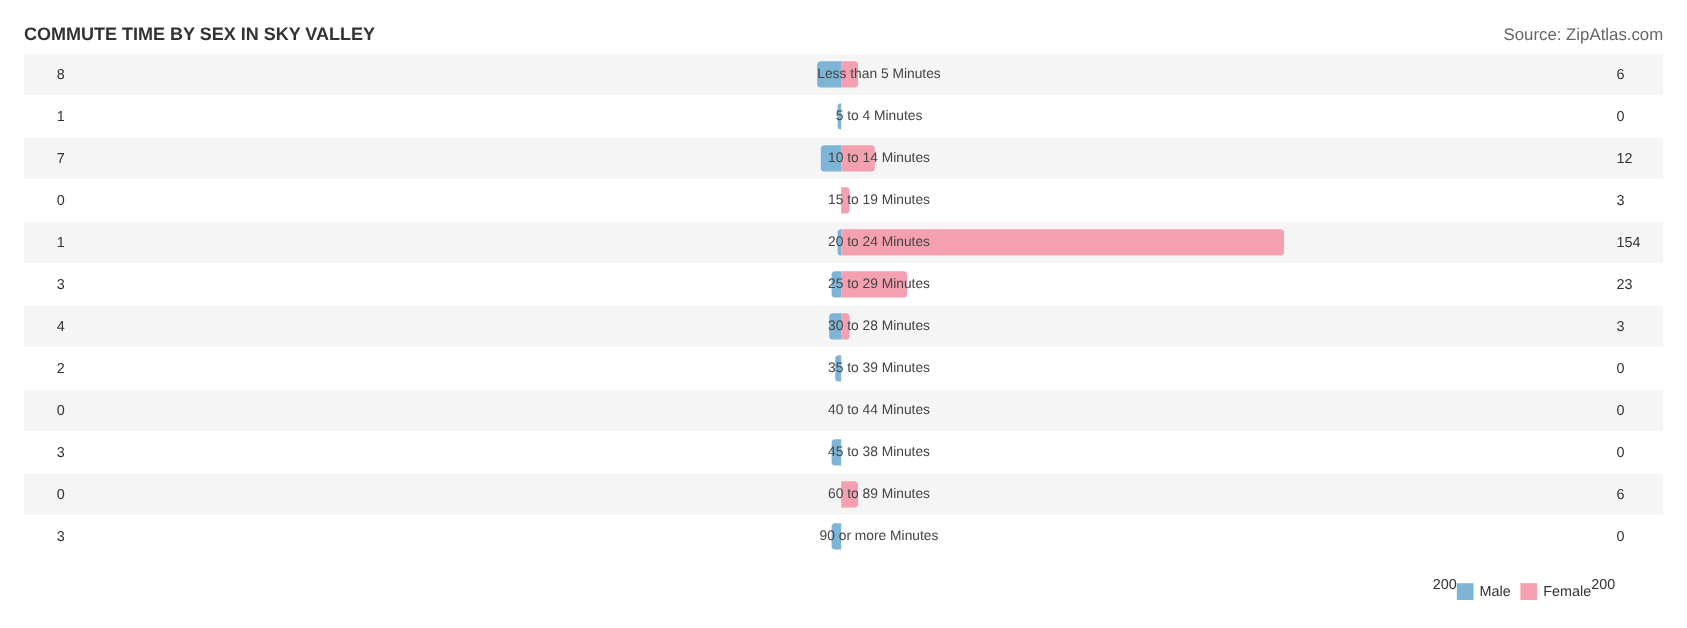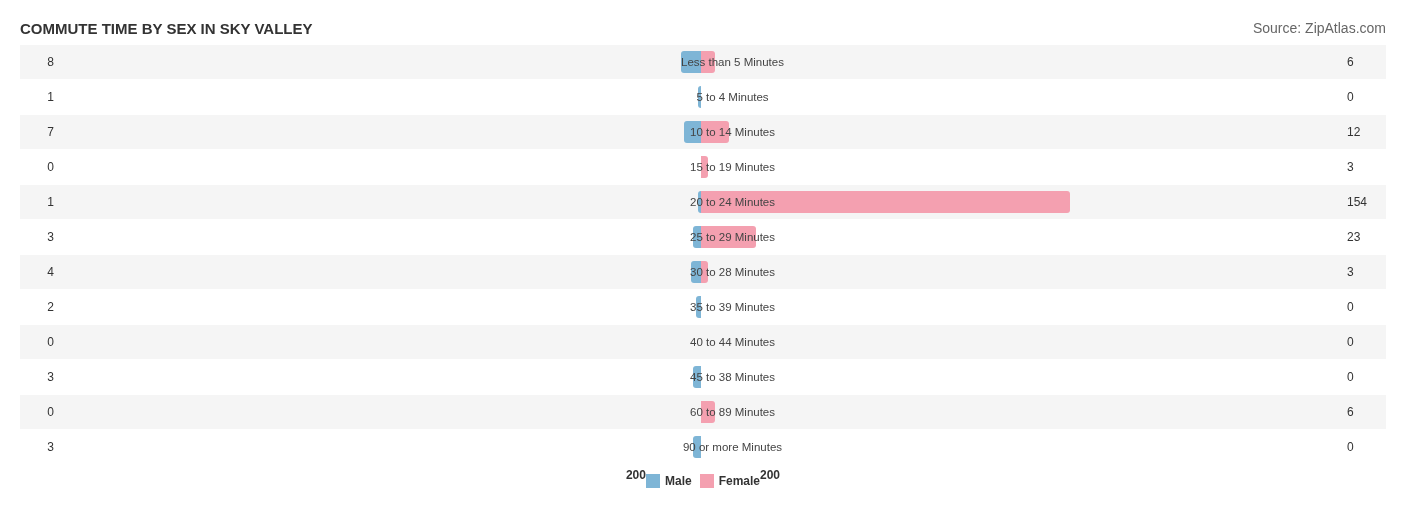--- a/index.html
+++ b/index.html
@@ -121,26 +121,25 @@
       color: #333;
     }
     .legend-box {
       width: 14px;
       height: 14px;
     }
     .legend-box.male { background: #7eb5d6; }
     .legend-box.female { background: #f4a0b0; }
     .axis-labels {
       display: flex;
-      justify-content: center;
-      font-size: 12px;
-      color: #333;
-      margin-top: 4px;
+      justify-content: flex-end;
+      font-size: 12px;
+      color: #333;
+      margin-top: 16px;
       padding: 0 40px;
-      font-weight: bold;
     }
   </style>
 </head>
 <body>
 
 <div class="chart-container">
   <div class="title-row">
     <span class="chart-title">COMMUTE TIME BY SEX IN SKY VALLEY</span>
     <span class="source">Source: ZipAtlas.com</span>
   </div>

